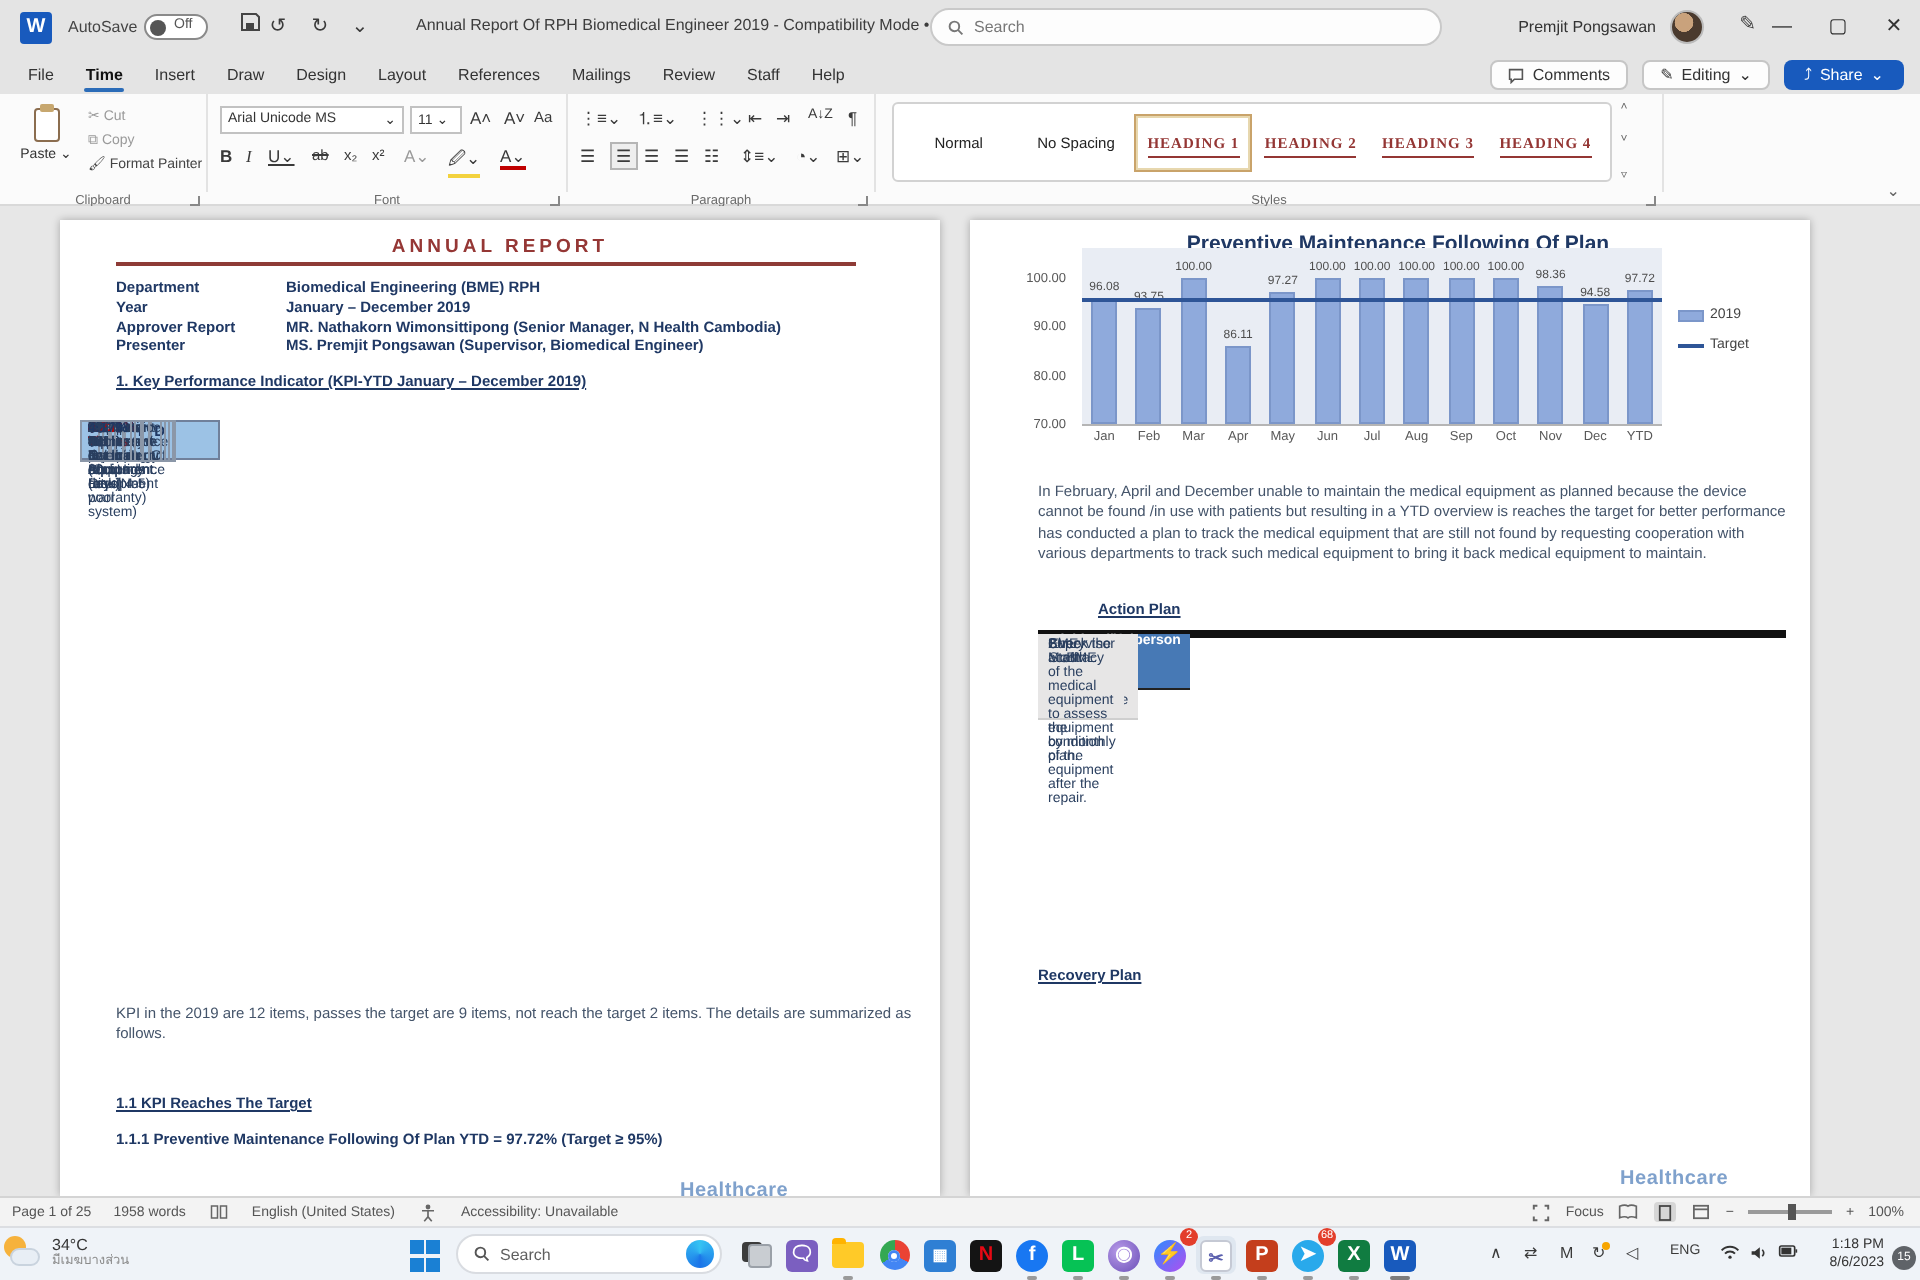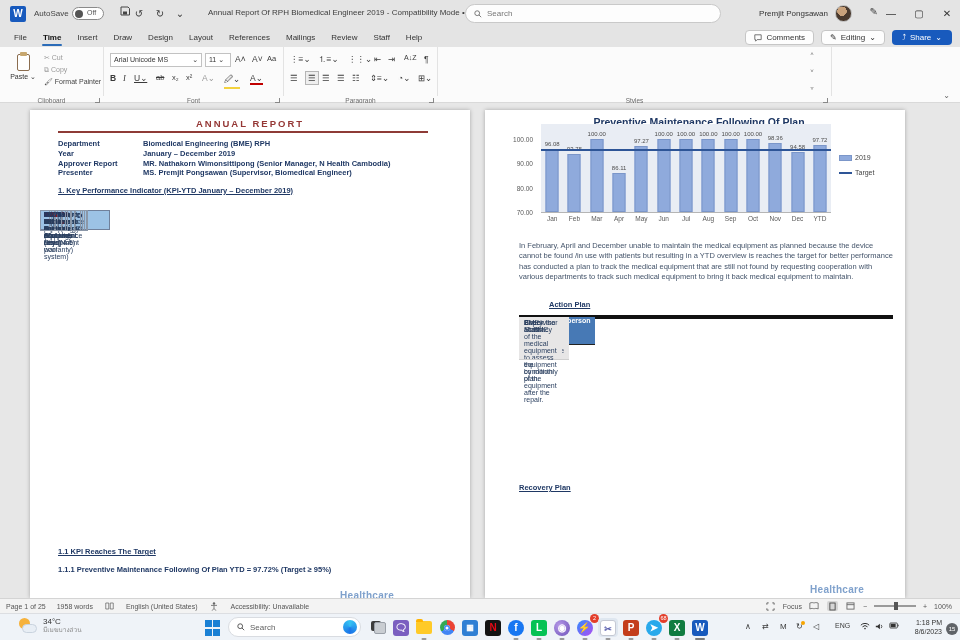--- a/index.html
+++ b/index.html
@@ -122,21 +122,21 @@
   .sb-left { display:flex; align-items:center; gap:11px; padding-left:6px; }
   .sb-right { margin-left:auto; display:flex; align-items:center; gap:7px; padding-right:8px; }
   .sb-ic { width:11px; height:10px; display:flex; align-items:center; justify-content:center; cursor:pointer; }
   .sb-ic.active { background:#d6d6d6; border-radius:2px; }
   .zoom-track { width:42px; height:2px; background:#9a9a9a; position:relative; cursor:pointer; }
   .zoom-thumb { position:absolute; left:20px; top:-3px; width:4px; height:8px; background:#555; }
 
   
   .taskbar { position:absolute; left:0; top:613px; width:960px; height:27px; background:#eff3f8; border-top:1px solid #dcdee2; }
   .taskbar .abs { position:absolute; }
-  .weather { left:18px; top:3px; display:flex; gap:5px; cursor:pointer; }
+  .weather { left:1px; top:3px; display:flex; gap:5px; align-items:center; cursor:pointer; }
   .weather-icon { width:20px; height:18px; position:relative; }
   .weather-sun { position:absolute; left:1px; top:1px; width:11px; height:11px; border-radius:50%; background:#f6b23c; }
   .weather-cloud { position:absolute; left:4px; top:7px; width:15px; height:9px; border-radius:6px; background:#e8eef5; border:1px solid #c9d3de; }
   .weather-temp { font-size:8px; color:#333; line-height:9px; }
   .weather-desc { font-size:6.5px; color:#8a8a8a; line-height:8px; }
   .start-btn { left:205px; top:6px; width:16px; height:16px; display:grid; grid-template-columns:7px 7px; grid-gap:1px; cursor:pointer; }
   .start-btn div { width:7px; height:7px; background:#1a80d4; }
   .task-search { left:228px; top:3px; width:133px; height:20px; background:#fff; border:1px solid #d9dce1; border-radius:10px; display:flex; align-items:center; gap:5px; padding-left:8px; cursor:pointer; }
   .task-search span { font-size:8px; color:#5f5f5f; }
   .bing-circle { margin-left:auto; margin-right:3px; width:14px; height:14px; border-radius:50%; background:conic-gradient(#35c3f3,#1b74e8,#35c3f3); }
@@ -287,20 +287,35 @@
       <div class="fbtn" style="left:53px; top:26px">☰</div>
       <div class="fbtn" style="left:68px; top:26px">☷</div>
       <div class="fbtn" style="left:86px; top:26px">⇕≡⌄</div>
       <div class="fbtn" style="left:114px; top:26px">◔⌄</div>
       <div class="fbtn" style="left:134px; top:26px">⊞⌄</div>
       <div class="gcaption">Paragraph</div>
       <div class="launcher"></div>
     </div>
 
     <div class="rgroup g-styles">
+      <div class="styles-box">
+
+          <div class="style-chip"><span>Normal</span></div>
+
+          <div class="style-chip"><span>No Spacing</span></div>
+
+          <div class="style-chip heading selected"><span>HEADING 1</span></div>
+
+          <div class="style-chip heading"><span>HEADING 2</span></div>
+
+          <div class="style-chip heading"><span>HEADING 3</span></div>
+
+          <div class="style-chip heading"><span>HEADING 4</span></div>
+
+      </div>
       <div class="styles-arrows">
           <span>˄</span>
           <span>˅</span>
           <span>▿</span>
         </div>
       <div class="gcaption">Styles</div>
       <div class="launcher"></div>
     </div>
 
 
@@ -428,20 +443,21 @@
             <tr>
               <td class="c">12</td>
               <td>Staff Turn Overrate</td>
               <td class="c">≤12%</td>
               <td class="ytd">4.17%</td>
             </tr>
 
         </tbody>
       </table>
 
+      <div class="p1-summary">KPI in the 2019 are 12 items, passes the target are 9 items, not reach the target 2 items. The details are summarized as follows.</div>
       <div class="p1-sub1">1.1 KPI Reaches The Target</div>
       <div class="p1-sub2">1.1.1 Preventive Maintenance Following Of Plan YTD = 97.72% (Target ≥ 95%)</div>
       <div class="watermark wm1">Healthcare</div>
     </div>
 
     <div class="page page2">
 
       <div class="chart">
         <div class="chart-title">Preventive Maintenance Following Of Plan</div>
         <div class="chart-body">

